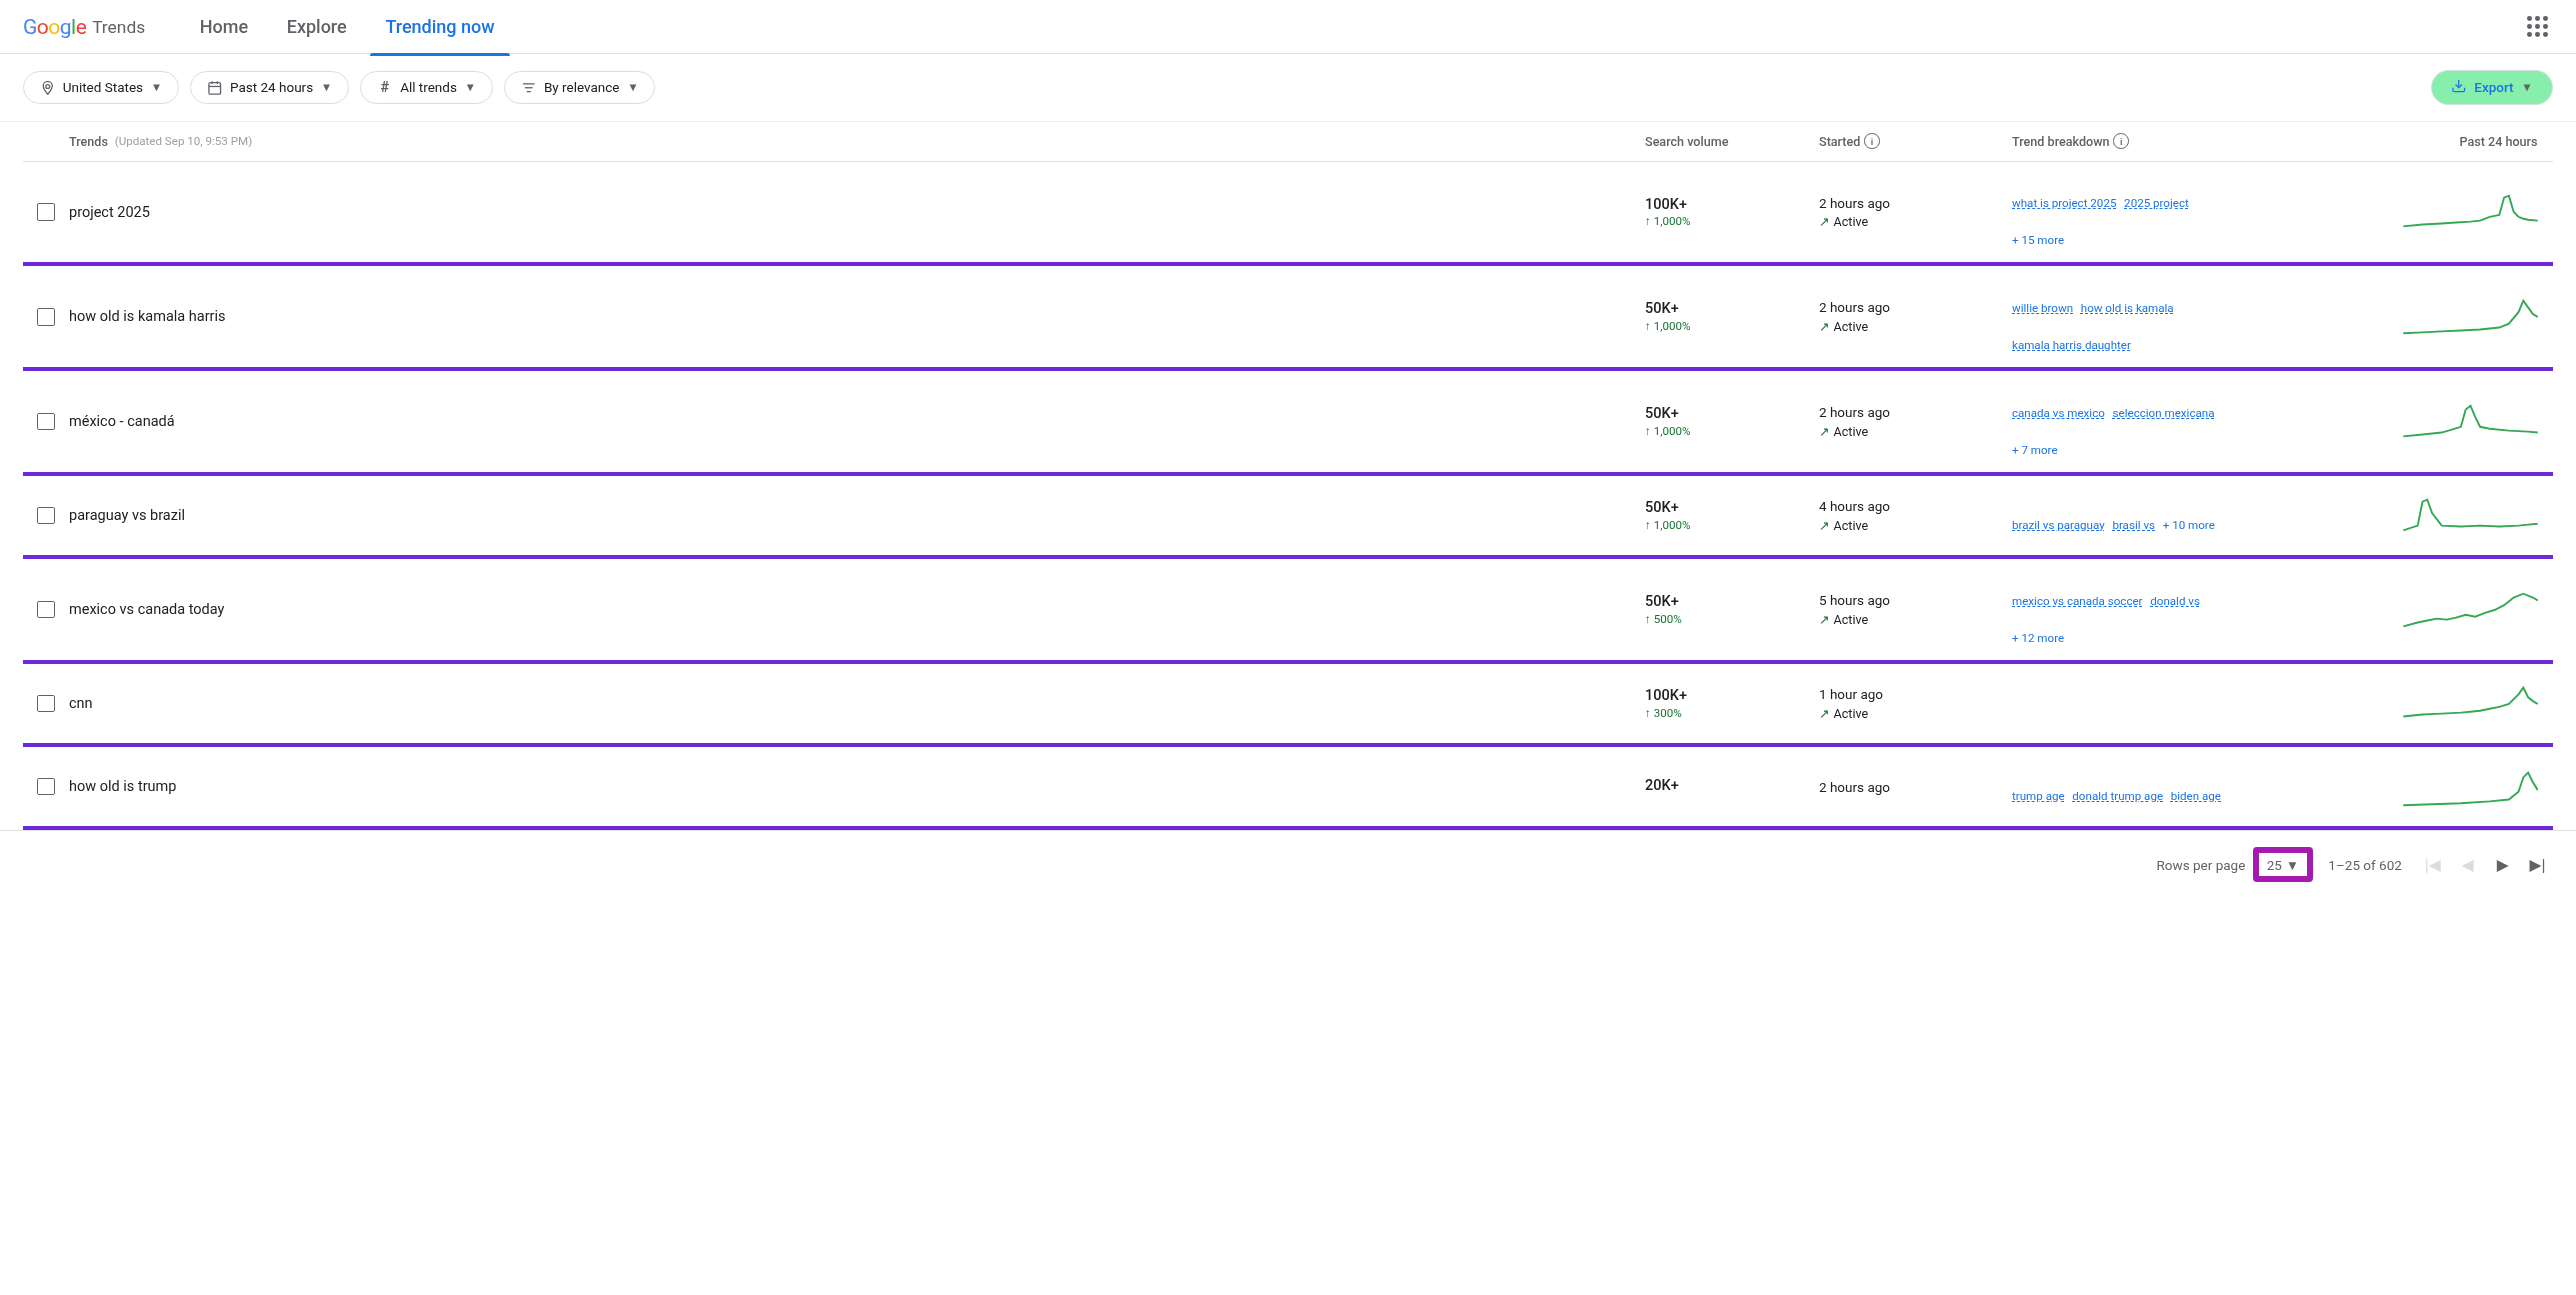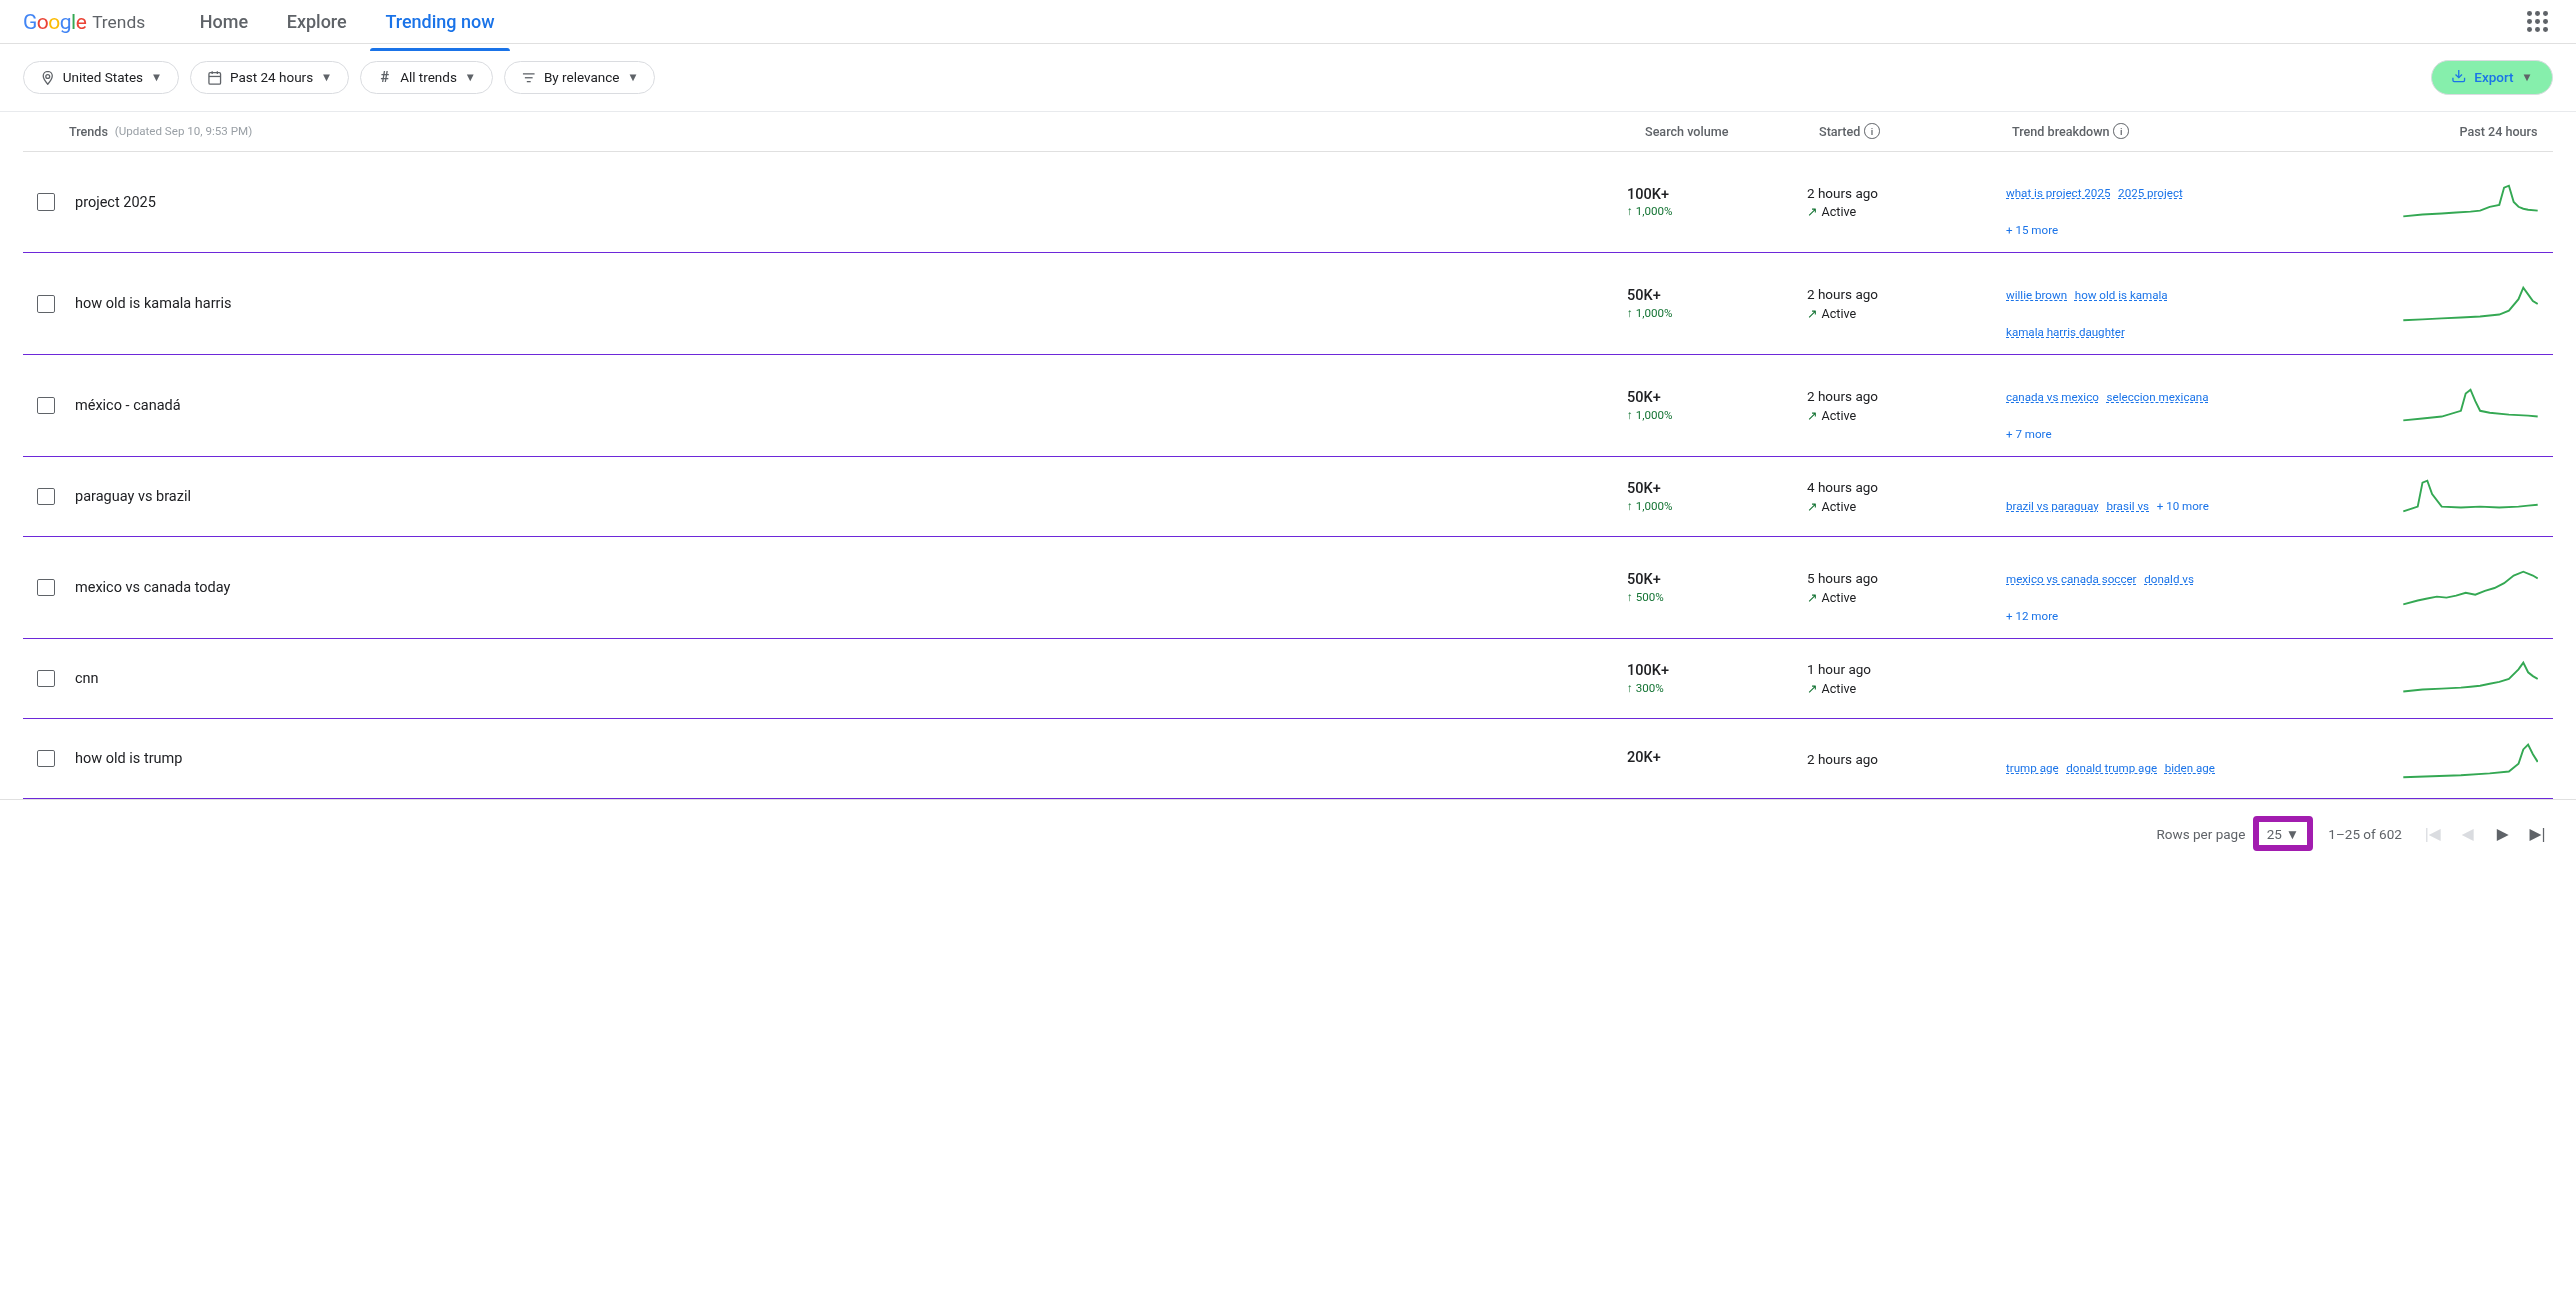--- a/index.html
+++ b/index.html
@@ -3,21 +3,21 @@
   <meta charset="utf-8">
   <style>
     * { box-sizing: border-box; margin: 0; padding: 0; }
     body { font-family: 'Google Sans', Roboto, Arial, sans-serif; background: #fff; color: #202124; font-size: 13.5px; }
 
     
     .header {
       display: flex;
       align-items: center;
       padding: 0 23px;
-      height: 44px;
+      height: 54px;
       border-bottom: 1px solid #e0e0e0;
       position: relative;
     }
     .logo-area {
       display: flex;
       align-items: center;
       gap: 5.8px;
       margin-right: 39px;
     }
     .logo-google {
@@ -156,23 +156,22 @@
     .table-header-cell {
       display: flex;
       align-items: center;
       gap: 3.9px;
     }
     .table-row {
       display: grid;
       grid-template-columns: 46px 1fr 174px 193px 309px 232px;
       align-items: center;
       padding: 15.5px 0;
-      border-bottom: 1px solid #6d28d9;
+      border-bottom: 4px solid #6d28d9;
       min-height: 77px;
-      gap: 6px;
     }
     .checkbox-cell {
       display: flex;
       align-items: center;
       justify-content: center;
     }
     .checkbox {
       width: 17.4px;
       height: 17.4px;
       border: 1.9px solid #5f6368;

